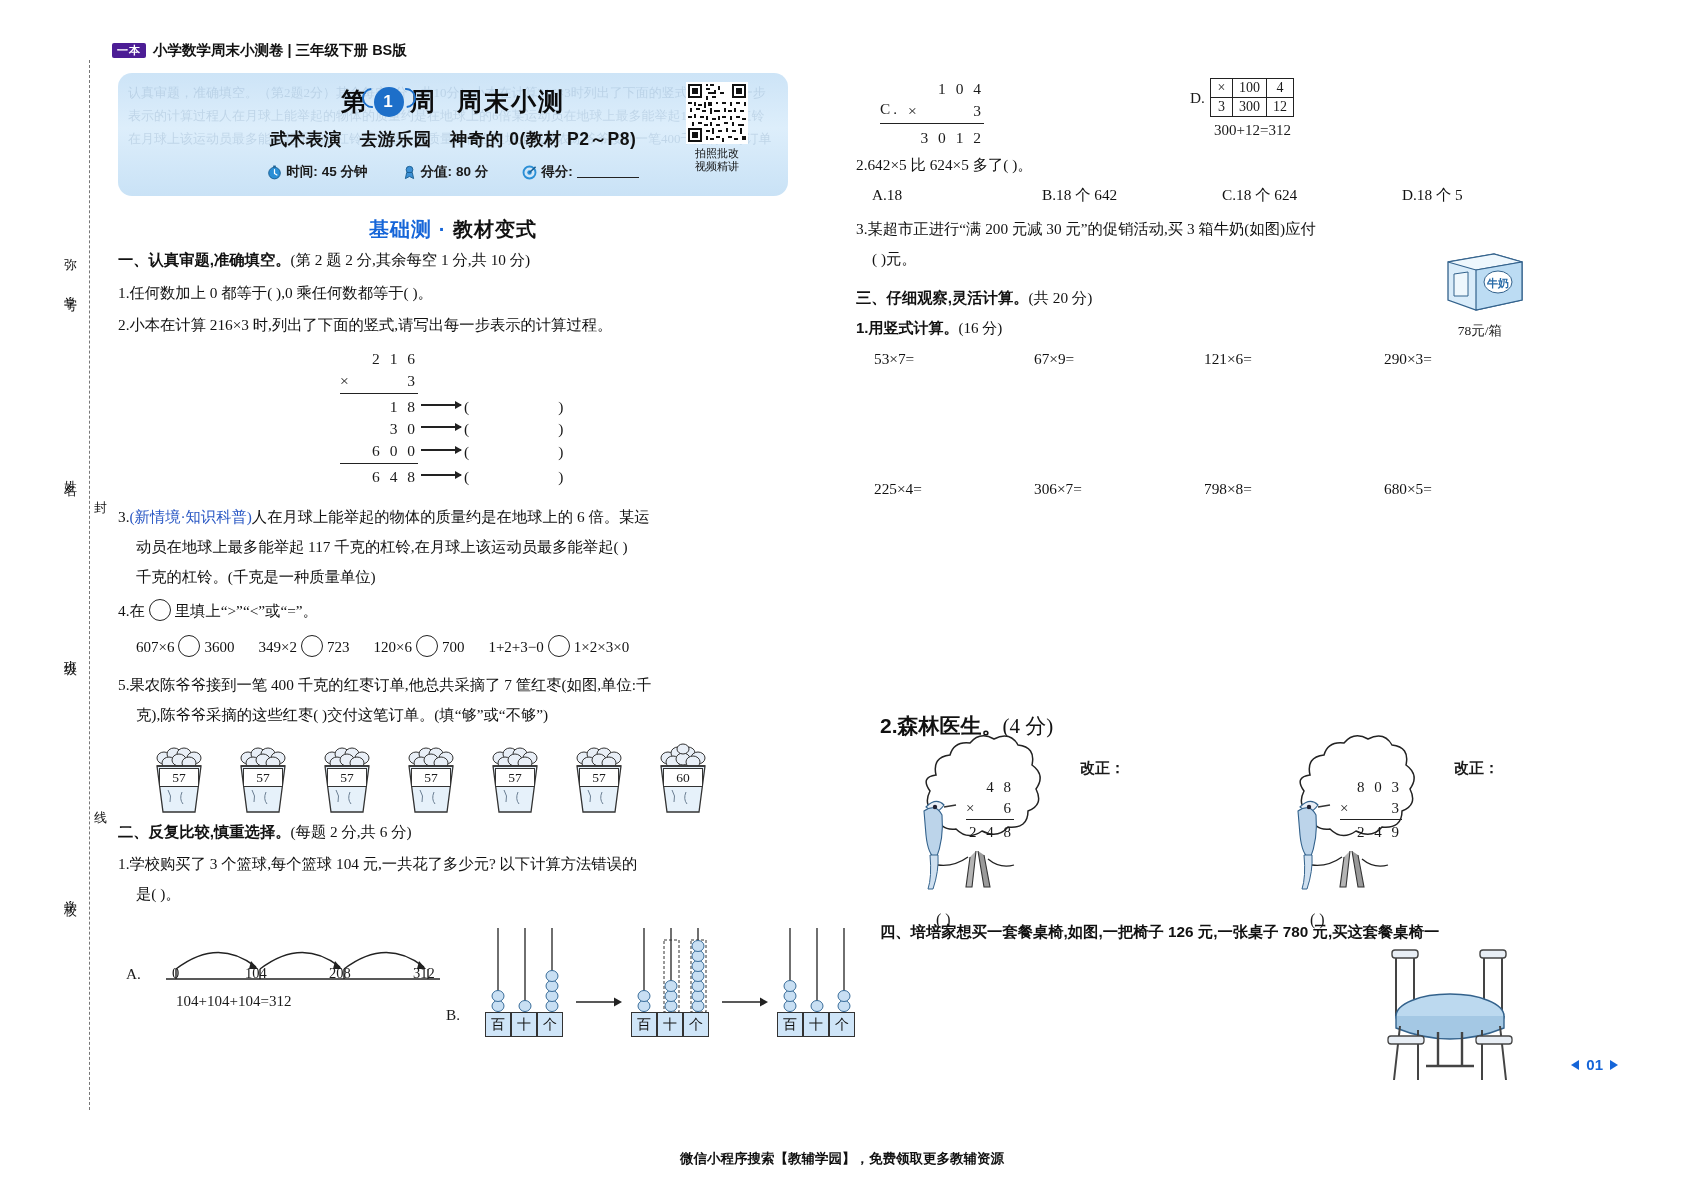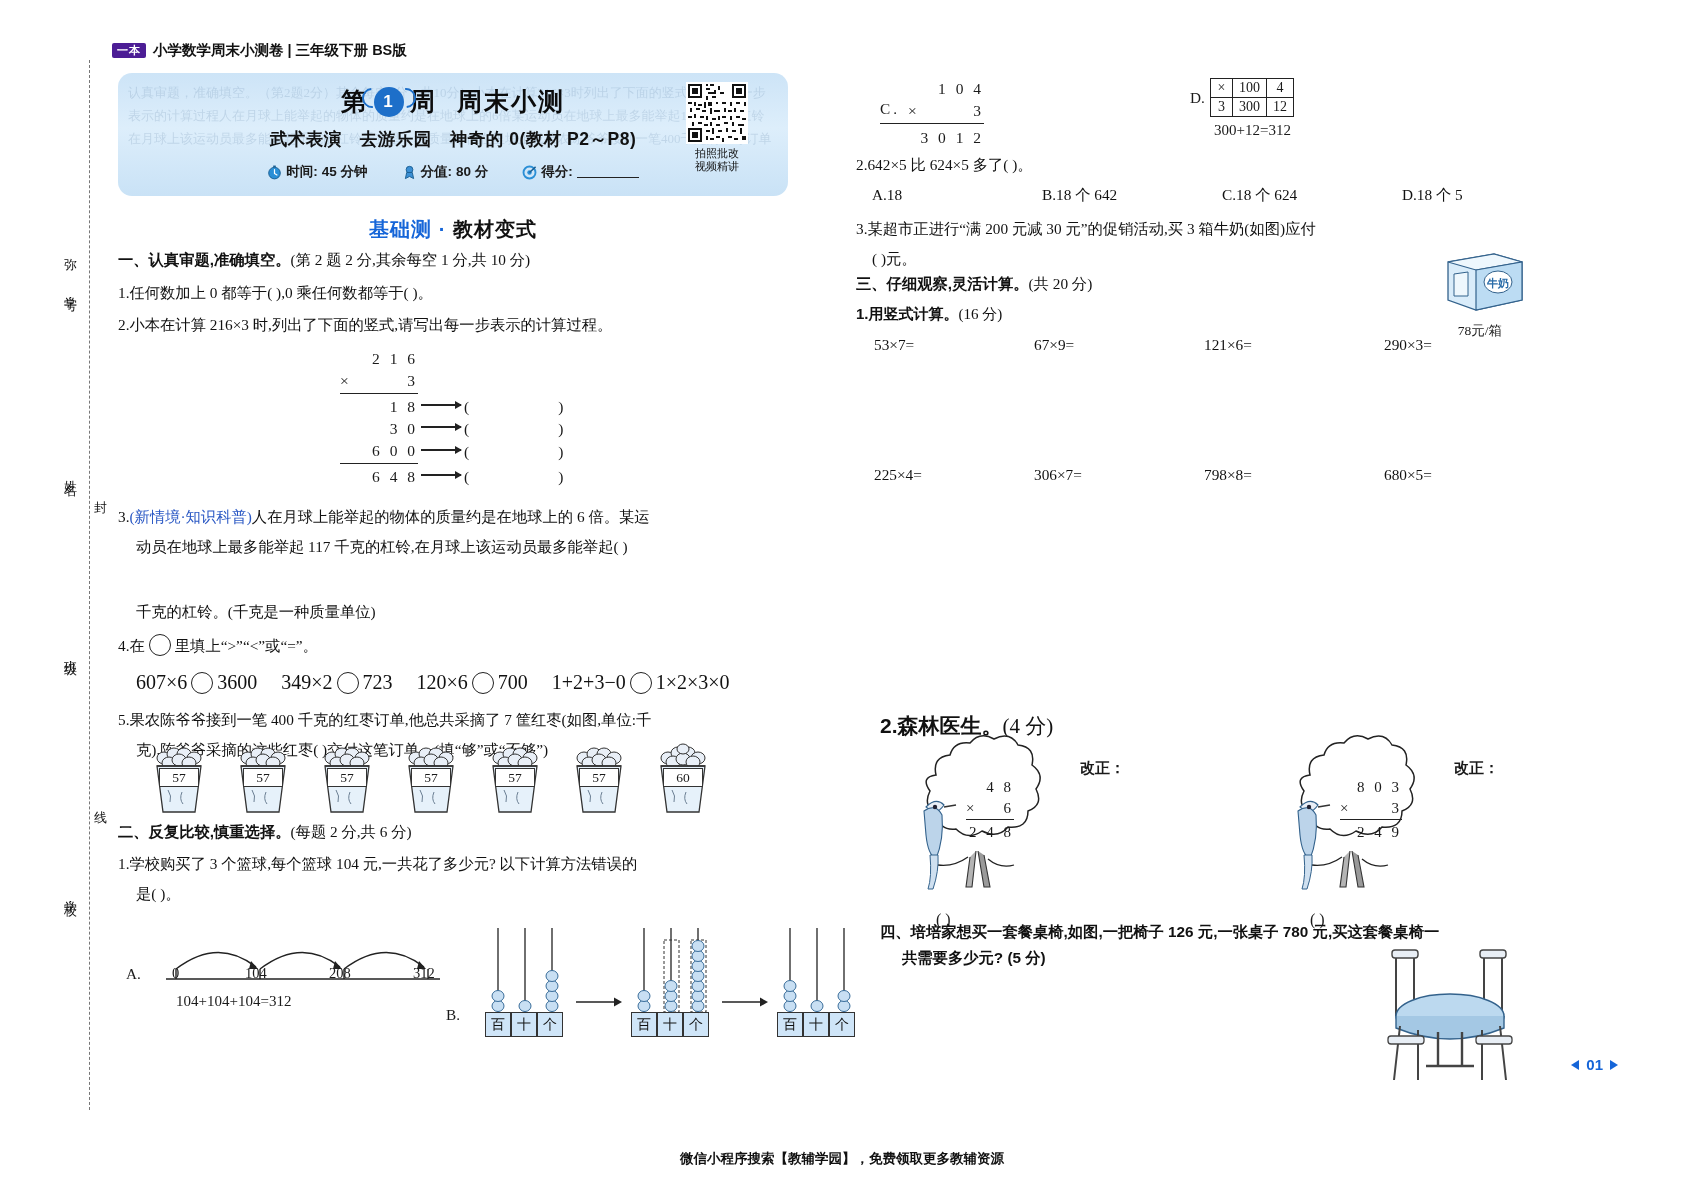--- a/index.html
+++ b/index.html
@@ -368,26 +368,26 @@
       <span style="width:78px; text-align:right;">6 4 8</span>
       <span class="arrow"></span>
       <span style="letter-spacing:0;">(&nbsp;&nbsp;&nbsp;&nbsp;&nbsp;&nbsp;&nbsp;&nbsp;&nbsp;&nbsp;&nbsp;&nbsp;&nbsp;&nbsp;&nbsp;&nbsp;&nbsp;&nbsp;&nbsp;&nbsp;&nbsp;&nbsp;&nbsp;)</span>
     </div>
   </div>
 
   <div class="txt" style="margin-top:14px;">
     <span>3.</span><span class="blue-tag">(新情境·知识科普)</span><span>人在月球上能举起的物体的质量约是在地球上的 6 倍。某运</span>
   </div>
   <div class="txt" style="margin-left:18px;">动员在地球上最多能举起 117 千克的杠铃,在月球上该运动员最多能举起(        )</div>
-  <div class="txt" style="margin-left:18px;margin-top:35px;">千克的杠铃。(千克是一种质量单位)</div>
+  <div class="txt" style="margin-left:18px;">千克的杠铃。(千克是一种质量单位)</div>
 
   <div class="txt" style="margin-top:4px;">
     <span>4.在</span><span class="circleblank"></span><span>里填上“&gt;”“&lt;”或“=”。</span>
   </div>
-  <div class="txt num" style="margin-top:6px; margin-left:18px; display:flex; align-items:center; gap:24px; font-size:20px;">
+  <div class="txt num" style="margin-top:6px; margin-left:18px; display:flex; align-items:center; gap:24px; font-size:15px;">
     <span><span>607×6</span><span class="circleblank"></span><span>3600</span></span>
     <span><span>349×2</span><span class="circleblank"></span><span>723</span></span>
     <span><span>120×6</span><span class="circleblank"></span><span>700</span></span>
     <span><span>1+2+3−0</span><span class="circleblank"></span><span>1×2×3×0</span></span>
   </div>
 
   <div class="txt" style="margin-top:8px;">5.果农陈爷爷接到一笔 400 千克的红枣订单,他总共采摘了 7 筐红枣(如图,单位:千</div>
   <div class="txt" style="margin-left:18px;">克),陈爷爷采摘的这些红枣(        )交付这笔订单。(填“够”或“不够”)</div>
 </div>
 
@@ -663,21 +663,21 @@
   <div class="txt" style="display:flex; margin-left:16px;">
     <span style="width:170px;">A.18</span>
     <span style="width:180px;">B.18 个 642</span>
     <span style="width:180px;">C.18 个 624</span>
     <span>D.18 个 5</span>
   </div>
 
   <div class="txt" style="margin-top:4px; width:600px;">3.某超市正进行“满 200 元减 30 元”的促销活动,买 3 箱牛奶(如图)应付</div>
   <div class="txt" style="margin-left:16px;">(      )元。</div>
 
-  <div class="q-head" style="">
+  <div class="q-head" style="margin-top:14px;">
     <span>三、仔细观察,灵活计算。</span><span class="norm">(共 20 分)</span>
   </div>
   <div class="q-head" style="margin-top:10px; font-size:15px;">
     <span>1.用竖式计算。</span><span class="norm">(16 分)</span>
   </div>
 
   <div class="txt num" style="display:flex; margin-left:18px; margin-top:6px;">
     <span style="width:160px;">53×7=</span>
     <span style="width:170px;">67×9=</span>
     <span style="width:180px;">121×6=</span>
@@ -758,21 +758,20 @@
     </div>
     <div class="fix-label">改正：</div>
     <div class="paren" style="letter-spacing:0;">(          )</div>
   </div>
 </div>
 
 <div style="position:absolute; left:880px; top:922px; width:660px;">
   <div class="q-head" style="font-weight:bold;">
     <span class="norm" style="font-family:'Liberation Sans',sans-serif; font-weight:bold;">四、培培家想买一套餐桌椅,如图,一把椅子 126 元,一张桌子 780 元,买这套餐桌椅一</span>
   </div>
-  <div class="txt" style="margin-left:22px; font-family:'Liberation Sans',sans-serif; font-weight:bold;">共需要多少元? (5 分)</div>
 </div>
 
 <div class="furniture">
   <svg width="180" height="180" viewBox="0 0 180 180">
 
     <path d="M36 36 L36 96 M54 36 L54 96" stroke="#444" stroke-width="2" fill="none"></path>
     <rect x="32" y="30" width="26" height="8" rx="3" fill="#e8eef5" stroke="#444" stroke-width="1.4"></rect>
     <path d="M124 36 L124 96 M142 36 L142 96" stroke="#444" stroke-width="2" fill="none"></path>
     <rect x="120" y="30" width="26" height="8" rx="3" fill="#e8eef5" stroke="#444" stroke-width="1.4"></rect>
 

